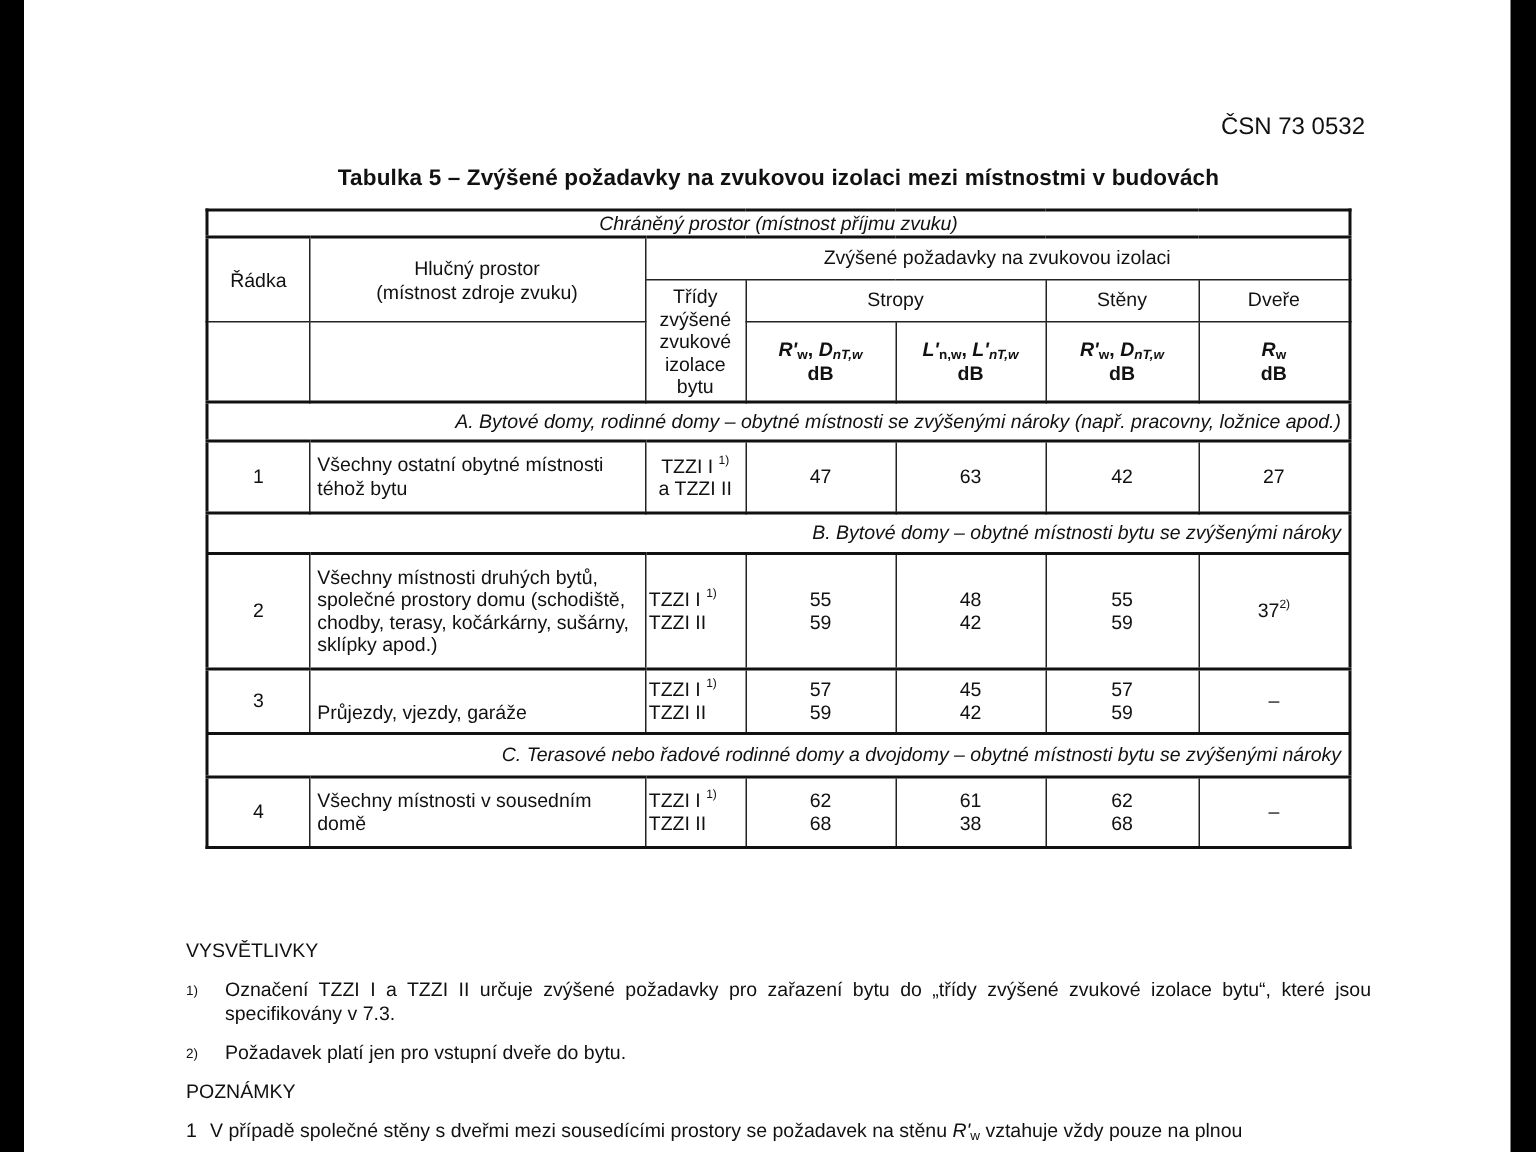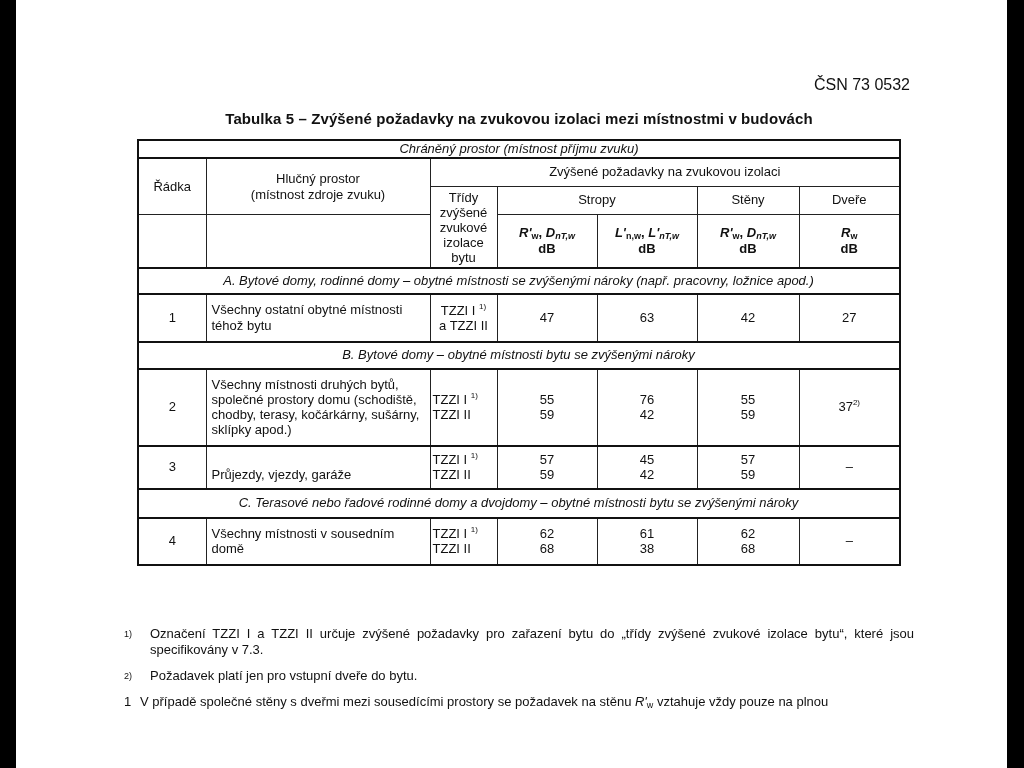--- a/index.html
+++ b/index.html
@@ -21,21 +21,21 @@
     font-size:13px; line-height:16px;
   }
   table.req td, table.req th {
     border:1px solid #222; padding:0 5px; vertical-align:middle; font-weight:normal;
   }
   table.req .thick-top td, table.req .thick-top th { border-top:2px solid #111; }
   table.req { border:2px solid #111; }
   .c { text-align:center; }
   .b { font-weight:bold !important; }
   .i { font-style:italic; }
-  .band { font-weight:bold; font-style:italic; padding-left:4px !important; text-align:center; }
+  .band { font-weight:bold; font-style:italic; padding-left:4px !important; text-align:right; }
   .band-center { text-align:center; font-weight:bold; font-style:italic; }
   sup { font-size:8px; line-height:0; vertical-align:6px; }
   sub { font-size:9px; line-height:0; vertical-align:-2px; }
   .two { line-height:15px; }
   .notes { position:absolute; left:124px; top:626px; width:790px; font-size:13px; line-height:16px; }
   .notes .heading { margin:0 0 10px 0; }
   .fn { display:flex; margin-bottom:10px; }
   .fn .mark { width:26px; flex:none; font-size:9px; padding-top:0; }
   .fn .num { width:16px; flex:none; }
   .fn .text { flex:1; text-align:justify; }
@@ -118,21 +118,21 @@
     <td colspan="7" class="band">B. Bytové domy – obytné místnosti bytu se zvýšenými nároky</td>
   </tr>
   <tr style="height:77px" class="thick-top">
     <td class="c">2</td>
     <td class="two">Všechny místnosti druhých bytů, společné prostory domu (schodiště, chodby, terasy, kočárkárny, sušárny, sklípky apod.)</td>
     <td class="two" style="padding:0 2px">
       <span>TZZI I</span> <sup>1)</sup><br>
       <span>TZZI II</span>
     </td>
     <td class="c two"><span>55</span><br><span>59</span></td>
-    <td class="c two"><span>76</span><br><span>42</span></td>
+    <td class="c two"><span>48</span><br><span>42</span></td>
     <td class="c two"><span>55</span><br><span>59</span></td>
     <td class="c"><span>37</span><sup>2)</sup></td>
   </tr>
   <tr style="height:43px" class="thick-top">
     <td class="c">3</td>
     <td style="vertical-align:top;padding-top:20px">Průjezdy, vjezdy, garáže</td>
     <td class="two" style="padding:0 2px">
       <span>TZZI I</span> <sup>1)</sup><br>
       <span>TZZI II</span>
     </td>
@@ -154,25 +154,27 @@
     </td>
     <td class="c two"><span>62</span><br><span>68</span></td>
     <td class="c two"><span>61</span><br><span>38</span></td>
     <td class="c two"><span>62</span><br><span>68</span></td>
     <td class="c">–</td>
   </tr>
 </tbody>
   </table>
 
 <div class="notes">
+  <div class="heading">VYSVĚTLIVKY</div>
   <div class="fn">
     <span class="mark">1)</span>
     <span class="text">Označení TZZI I a TZZI II určuje zvýšené požadavky pro zařazení bytu do „třídy zvýšené zvukové izolace bytu“, které jsou specifikovány v 7.3.</span>
   </div>
   <div class="fn">
     <span class="mark">2)</span>
     <span class="text">Požadavek platí jen pro vstupní dveře do bytu.</span>
   </div>
+  <div class="heading">POZNÁMKY</div>
   <div class="fn">
     <span class="num">1</span>
     <span class="text" style=""><span>V případě společné stěny s dveřmi mezi sousedícími prostory se požadavek na stěnu </span><i>R'</i><sub>w</sub><span> vztahuje vždy pouze na plnou</span></span>
   </div>
 </div>
 
 </body></html>

